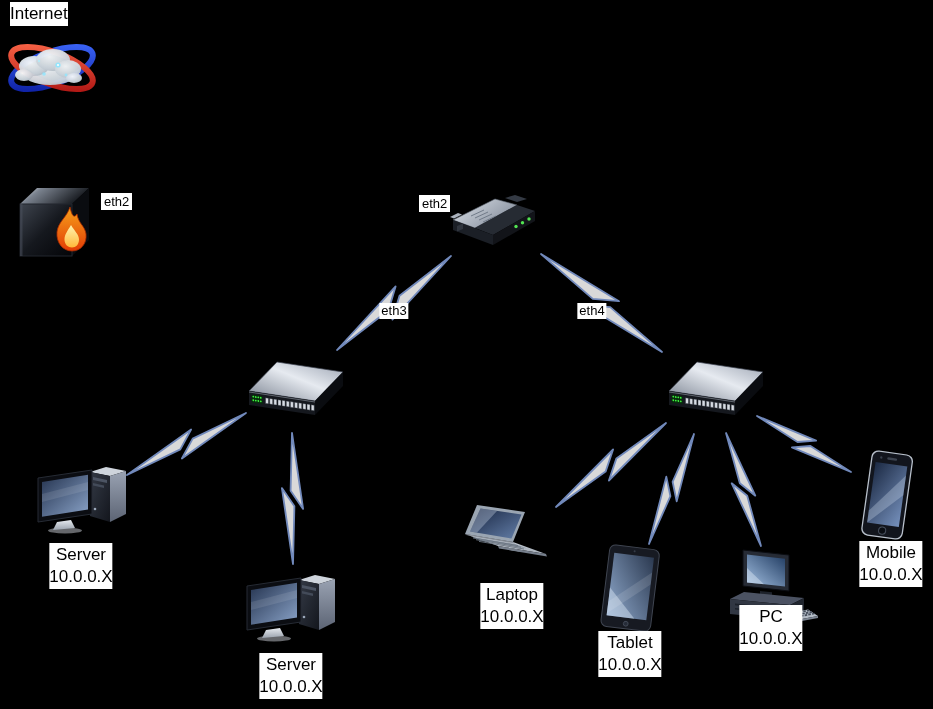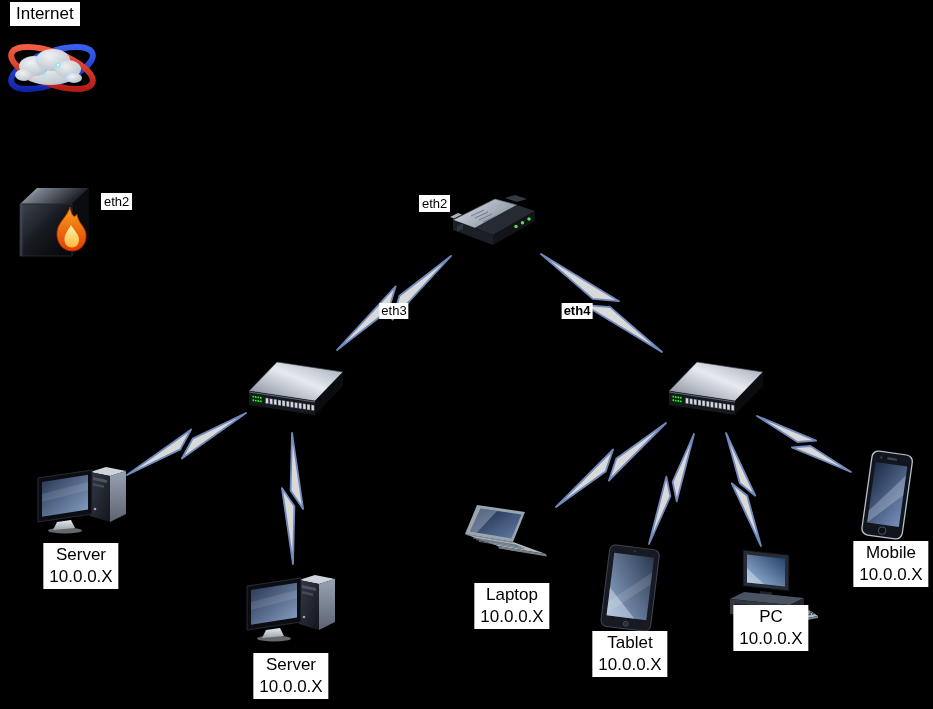--- a/index.html
+++ b/index.html
@@ -2,21 +2,21 @@
 <html><head>
 <meta charset="utf-8">
 <style>
   html,body{margin:0;padding:0;background:#000;}
   .canvas{position:relative;width:933px;height:709px;background:#000;overflow:hidden;
           font-family:"Liberation Sans",sans-serif;}
   #link-layer{position:absolute;left:0;top:0;}
   .node-icon{position:absolute;}
   .node-icon svg{display:block;width:100%;height:100%;}
   .node-label{position:absolute;background:#fff;color:#000;font-size:17px;line-height:22px;
-              padding:1px 6px;text-align:center;white-space:nowrap;}
+              padding:1px 0;text-align:center;white-space:nowrap;}
   .cx{transform:translateX(-50%);}
   .port-label{position:absolute;background:#fff;color:#000;font-size:13px;line-height:17px;
               padding:0 3px;white-space:nowrap;margin-left:8px;}
   .link-label{position:absolute;background:#fff;color:#000;font-size:13px;line-height:16px;
               padding:0 2px;white-space:nowrap;transform:translate(-50%,-50%);margin-top:8px;}
 </style>
 </head>
 <body>
 
 <svg width="0" height="0" style="position:absolute" aria-hidden="true">
@@ -378,15 +378,15 @@
 
   <div class="node-label cx" style="left:891px;top:541px">
     <div>Mobile</div>
     <div>10.0.0.X</div>
   </div>
 
   <div class="port-label" style="left:93px;top:193px">eth2</div>
   <div class="port-label" style="left:411px;top:195px">eth2</div>
 
   <div class="link-label" style="left: 394px; top: 303px;">eth3</div>
-  <div class="link-label" style="left: 577px; top: 303px; font-weight: bold;">eth4</div>
+  <div class="link-label" style="left: 592px; top: 303px;">eth4</div>
 
 </div>
 
 </body></html>

